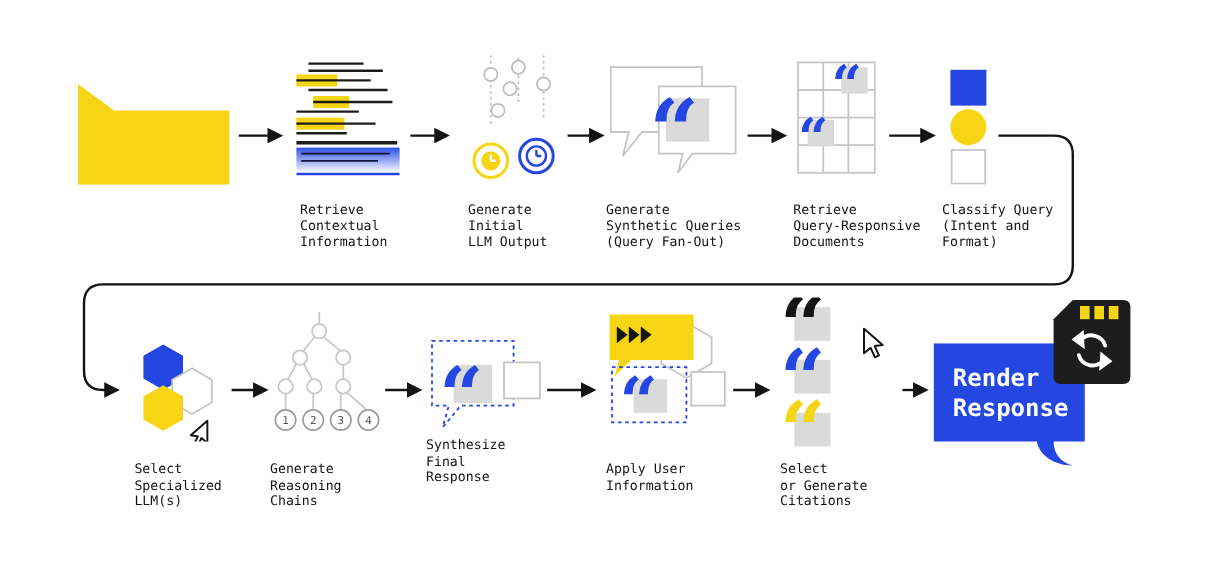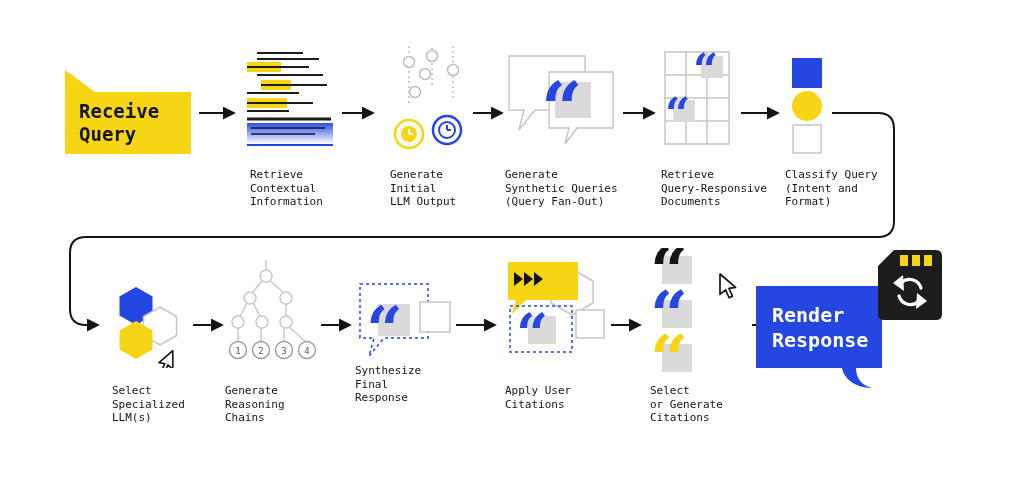--- a/index.html
+++ b/index.html
@@ -45,22 +45,20 @@
       <path d="M456,325 H493" marker-end="url(#ah)"></path>
       <path d="M611,325 H638" marker-end="url(#ah)"></path>
       <path d="M752,325 H770" marker-end="url(#ah)"></path>
     </g>
   </svg>
 
   <div class="abs" style="left:65px;top:70px;width:126px;height:84px">
     <svg width="126" height="84" viewBox="0 0 126 84">
       <polygon points="0,0 30,22 126,22 126,84 0,84" fill="#F5D514"></polygon>
     </svg>
-    <div class="abs bubble-text" style="left:14px;top:30px">Receive
-Query</div>
   </div>
 
   <svg class="abs" style="left:245px;top:48px" width="90" height="100" viewBox="0 0 90 100">
     <rect x="2" y="14" width="34" height="10" fill="#F5D514"></rect>
     <rect x="16" y="32" width="30" height="10" fill="#F5D514"></rect>
     <rect x="2" y="50" width="40" height="10" fill="#F5D514"></rect>
     <g stroke="#1c1c1c" stroke-width="2">
       <line x1="12" y1="5" x2="58" y2="5"></line>
       <line x1="12" y1="11" x2="74" y2="11"></line>
       <line x1="2" y1="19" x2="64" y2="19"></line>
@@ -218,26 +216,26 @@
   <div class="abs label" style="left:112px;top:384px">Select
 Specialized
 LLM(s)</div>
   <div class="abs label" style="left:225px;top:384px">Generate
 Reasoning
 Chains</div>
   <div class="abs label" style="left:355px;top:364px">Synthesize
 Final
 Response</div>
   <div class="abs label" style="left:505px;top:384px">Apply User
-Citations</div>
+Information</div>
   <div class="abs label" style="left:650px;top:384px">Select
 or Generate
 Citations</div>
 
-  <div class="abs" style="left:756px;top:286px;width:130px;height:110px">
+  <div class="abs" style="left:778px;top:286px;width:130px;height:110px">
     <svg width="130" height="110" viewBox="0 0 130 110">
       <path d="M0,0 H126 V82 H100 C100,93 107,100 116,102 C100,102 88,93 86,82 H0 Z" fill="#2347E0"></path>
     </svg>
     <div class="abs bubble-text end" style="left:16px;top:17px">Render
 Response</div>
   </div>
 
   <svg class="abs" style="left:876px;top:250px" width="68" height="72" viewBox="0 0 68 72">
     <path d="M18,0 H60 Q66,0 66,6 V64 Q66,70 60,70 H8 Q2,70 2,64 V16 Z" fill="#1d1d1d"></path>
     <rect x="24" y="5" width="8" height="11" fill="#F5D514"></rect>

